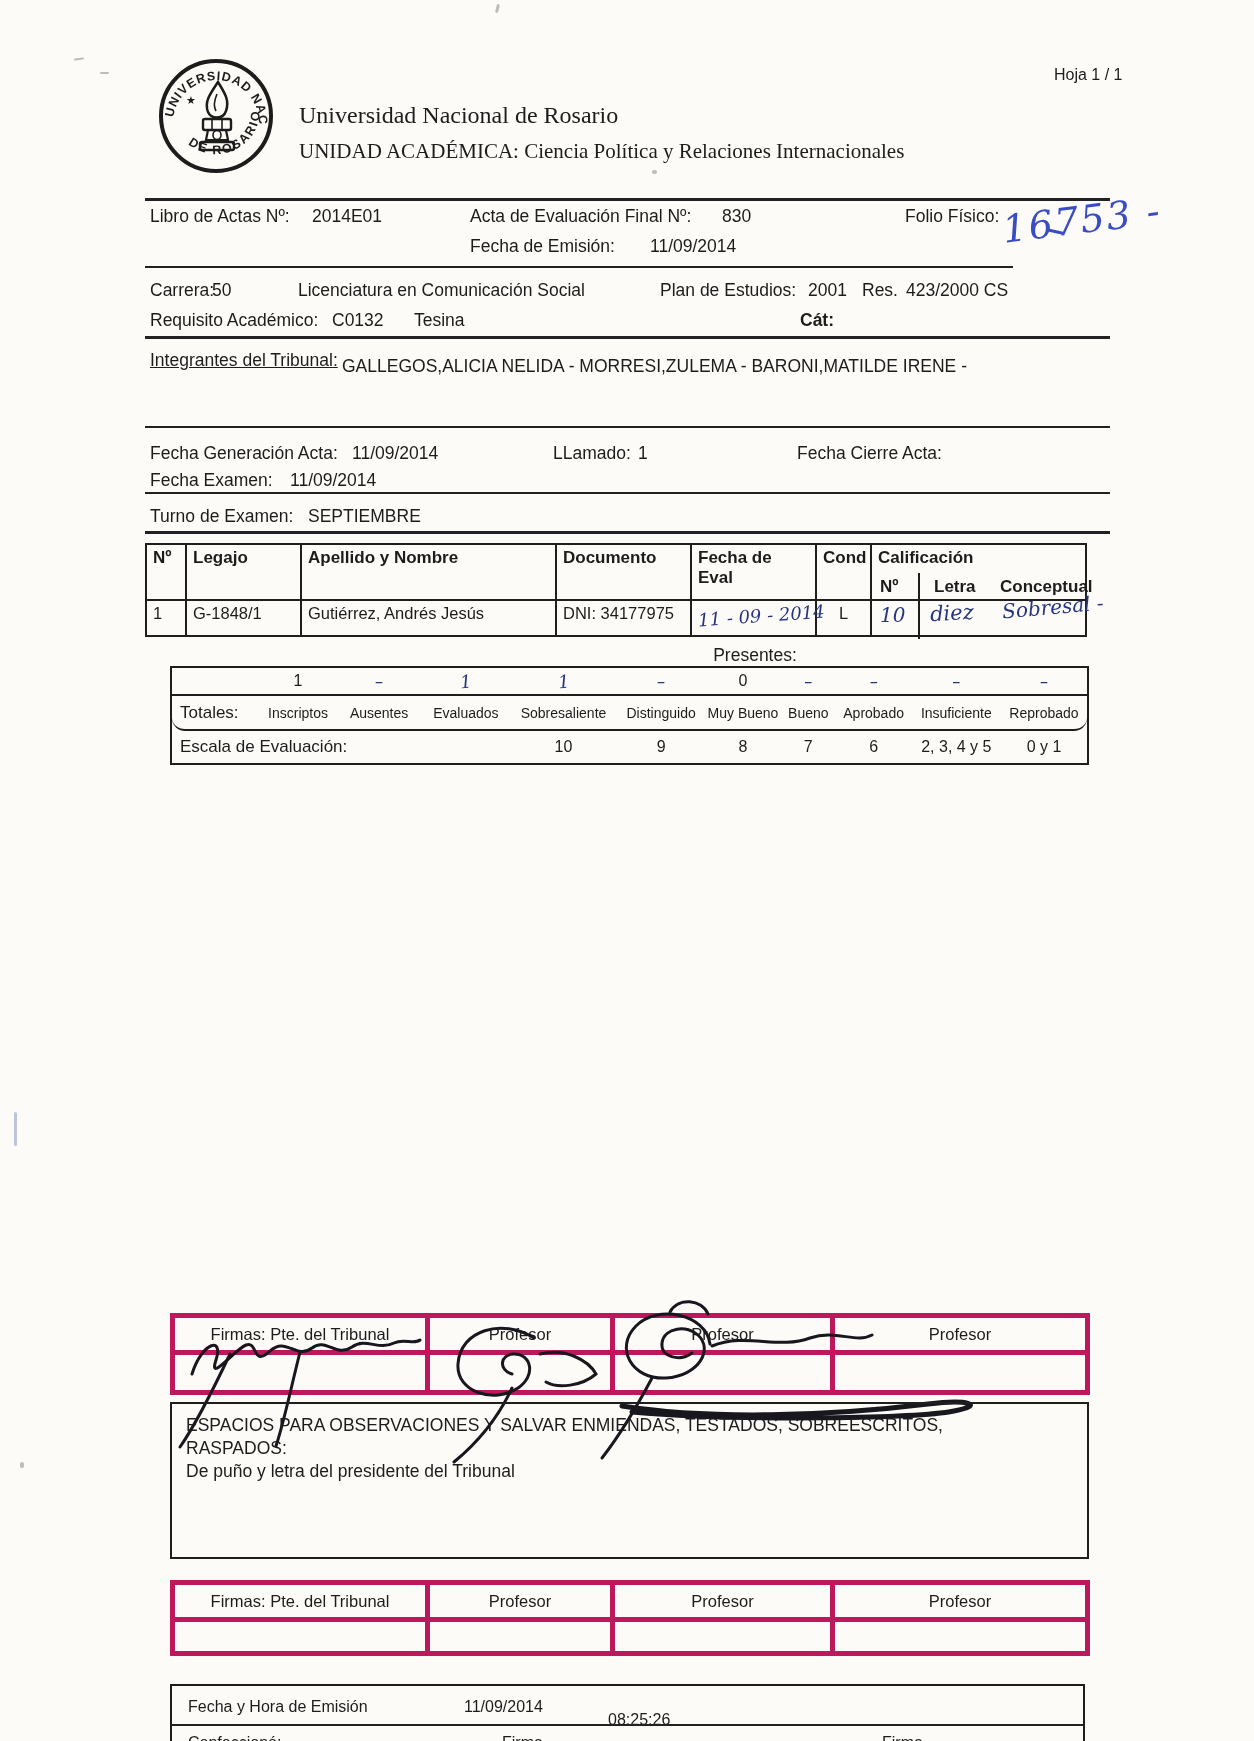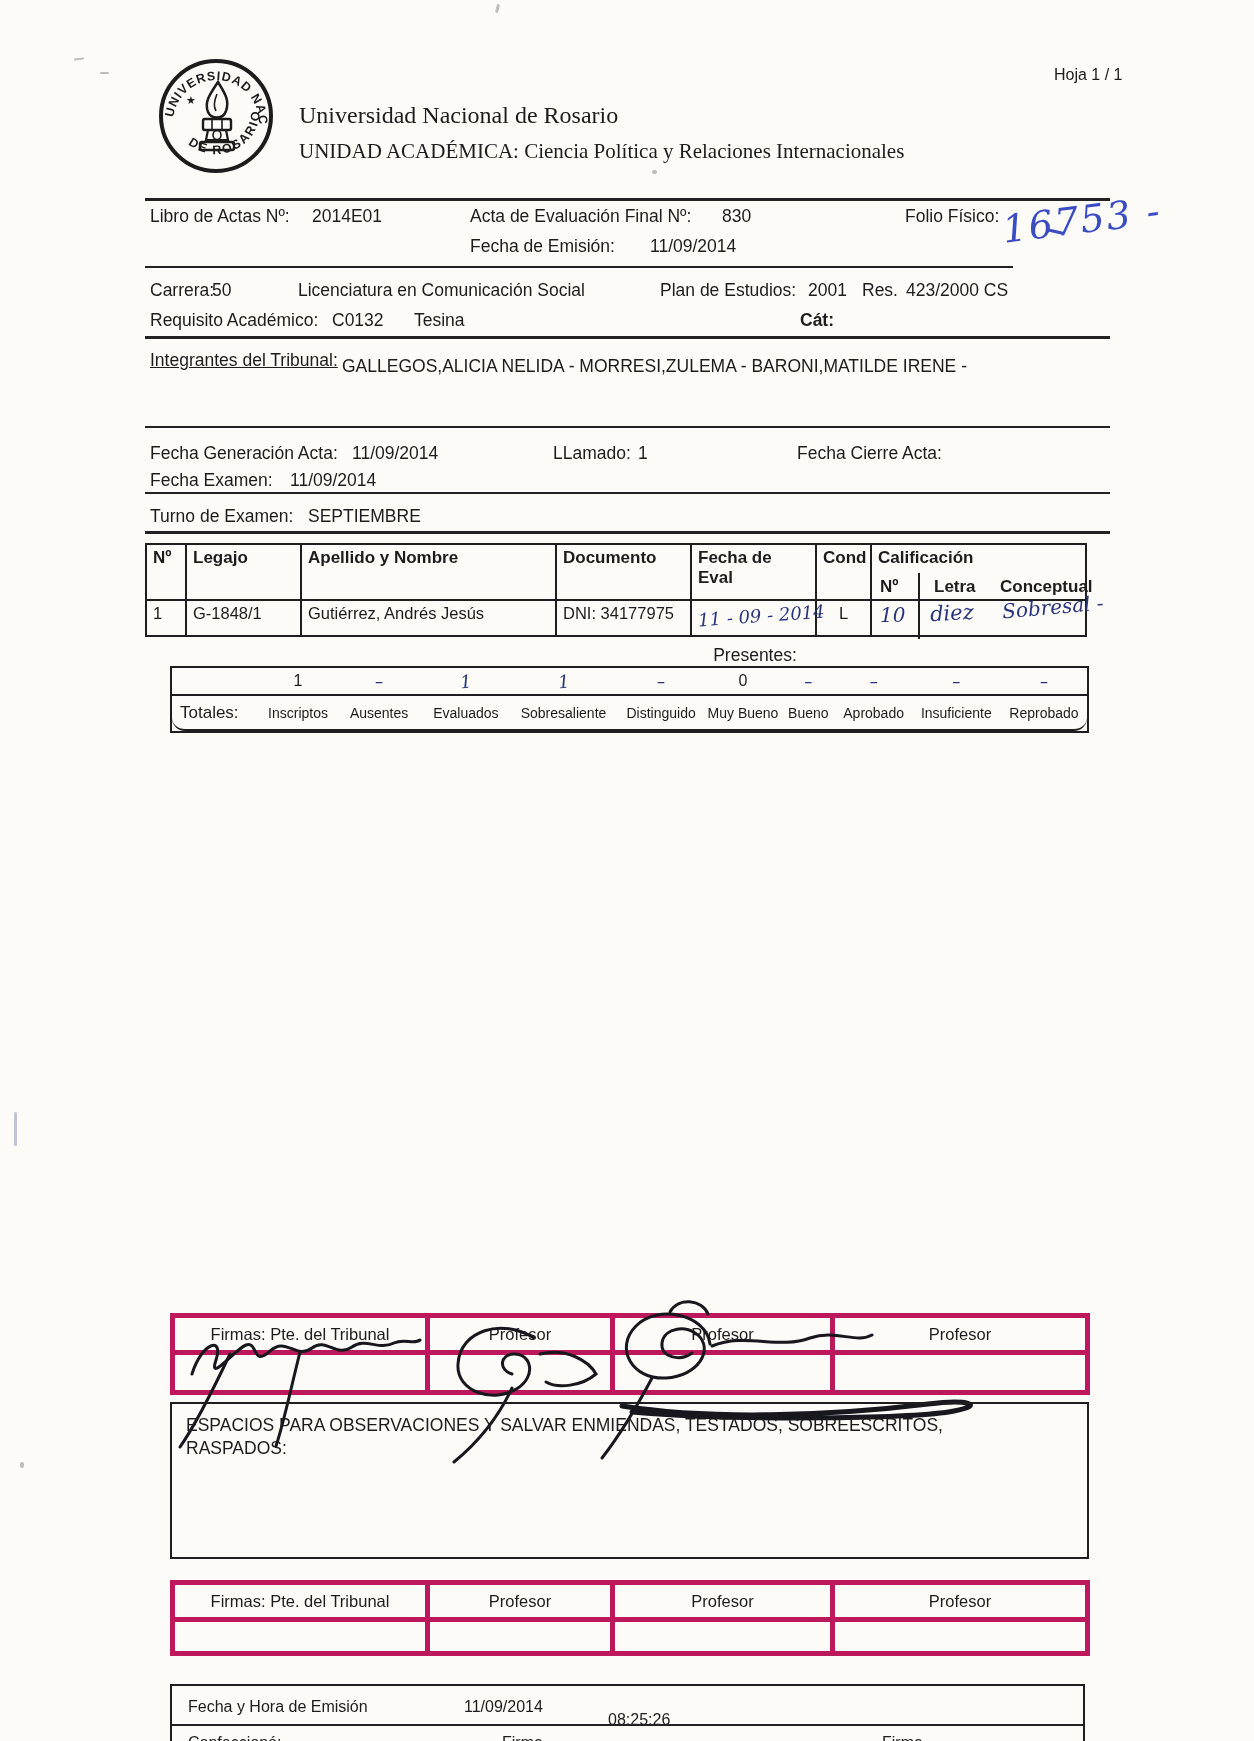--- a/index.html
+++ b/index.html
@@ -213,20 +213,30 @@
       <div>Ausentes</div>
       <div>Evaluados</div>
       <div>Sobresaliente</div>
       <div>Distinguido</div>
       <div>Muy Bueno</div>
       <div>Bueno</div>
       <div>Aprobado</div>
       <div>Insuficiente</div>
       <div>Reprobado</div>
     </div>
+    <div class="trow" style="height:32px; font-size:16px;">
+      <div style="grid-column:1 / 5; text-align:left; padding-left:8px; font-size:17px;">Escala de Evaluación:</div>
+      <div>10</div>
+      <div>9</div>
+      <div>8</div>
+      <div>7</div>
+      <div>6</div>
+      <div>2, 3, 4 y 5</div>
+      <div>0 y 1</div>
+    </div>
   </div>
 
   <table class="firmas abs" style="left:170px; top:1313px; width:915px;">
     <colgroup>
         <col style="width:255px">
         <col style="width:185px">
         <col style="width:220px">
         <col style="width:255px">
       </colgroup>
     <tbody>
@@ -262,20 +272,21 @@
         <path d="M562,54 C596,40 628,58 660,46 C686,37 706,52 722,43"></path>
         <path d="M502,86 C484,120 466,148 452,166"></path>
         <path d="M472,114 C560,128 680,124 778,112 C818,107 836,113 804,119 C768,126 600,130 482,120" stroke-width="5"></path>
       </g>
     </svg>
   </div>
 
   <div class="abs obsbox" style="left:170px; top:1402px; width:887px; height:139px; padding:10px 14px 4px 14px;">
     <div>ESPACIOS PARA OBSERVACIONES Y SALVAR ENMIENDAS, TESTADOS, SOBREESCRITOS,</div>
     <div>RASPADOS:</div>
+    <div>De puño y letra del presidente del Tribunal</div>
   </div>
 
   <table class="firmas abs" style="left:170px; top:1580px; width:915px;">
     <colgroup>
         <col style="width:255px">
         <col style="width:185px">
         <col style="width:220px">
         <col style="width:255px">
       </colgroup>
     <tbody>

